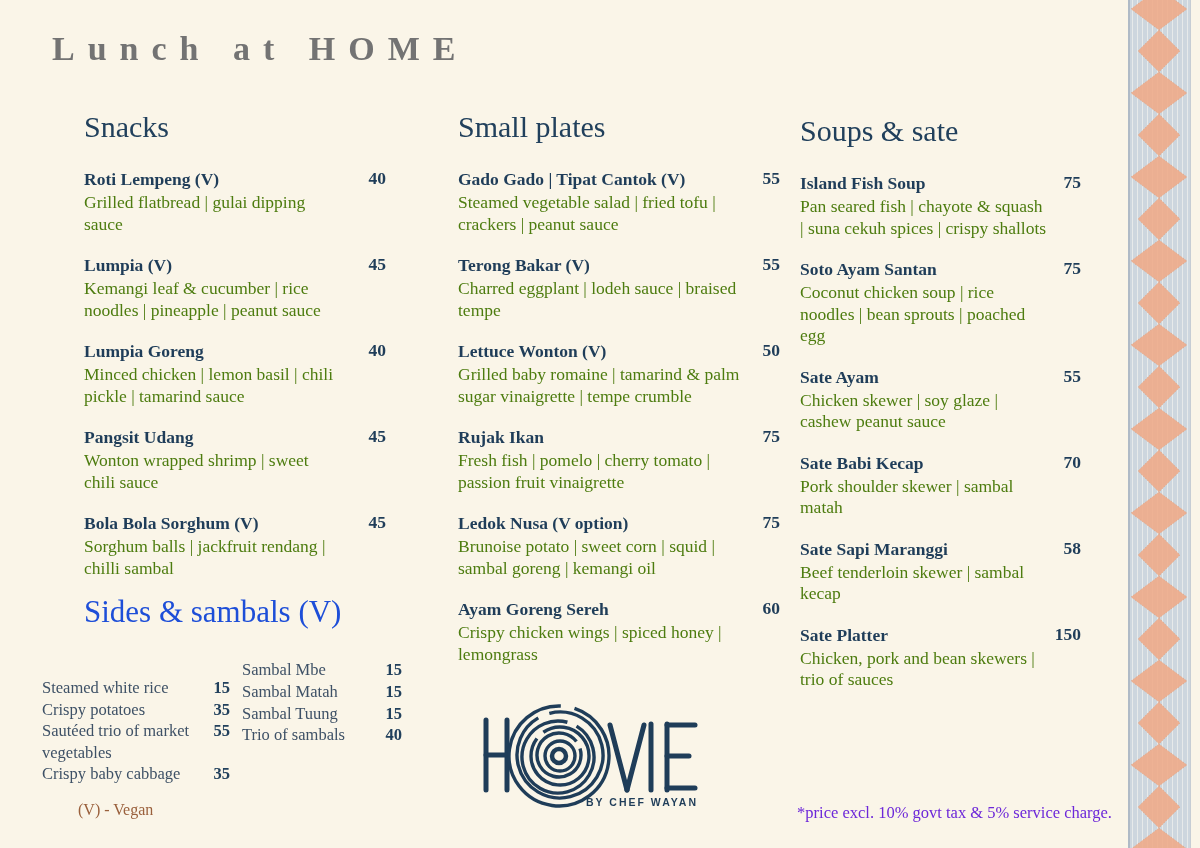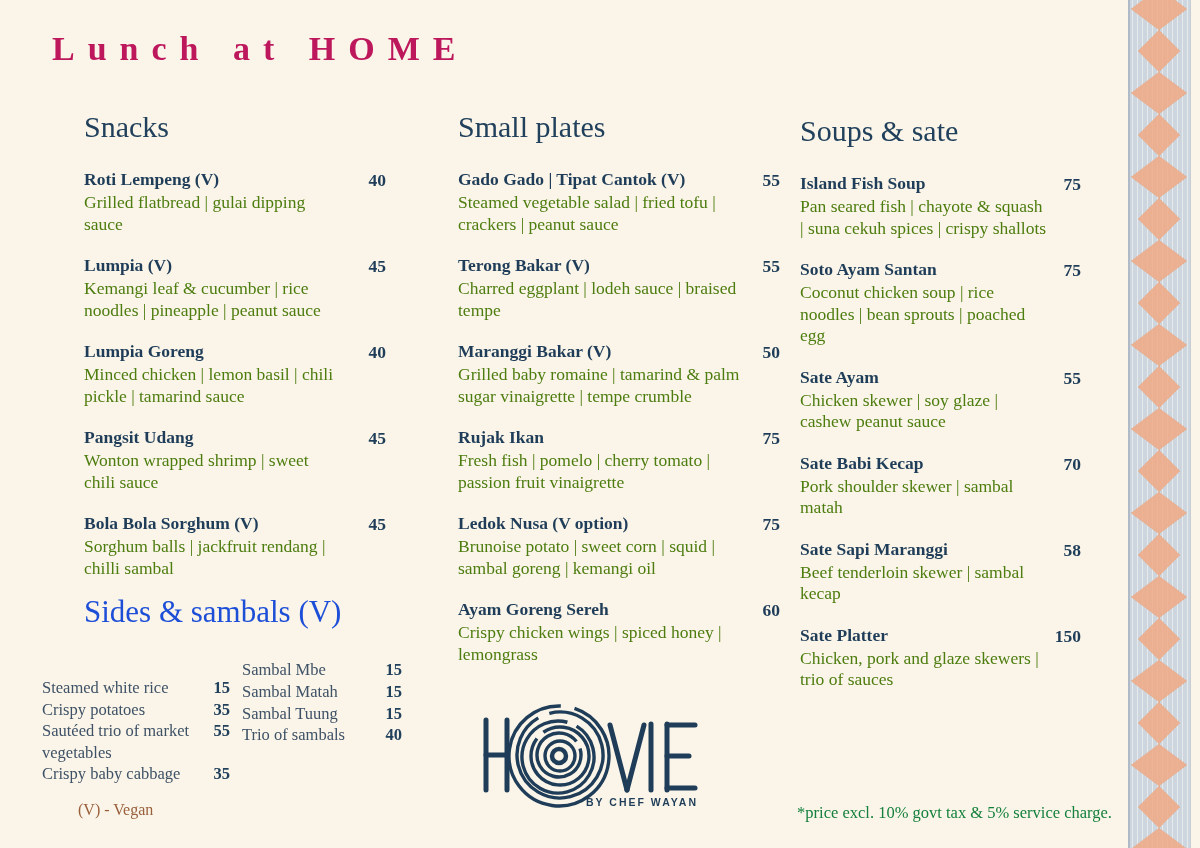--- a/index.html
+++ b/index.html
@@ -4,46 +4,46 @@
 <style>
   html,body{margin:0;padding:0}
   body{
     position:relative;width:1200px;height:848px;overflow:hidden;
     background:#FAF5E8;
     font-family:"Liberation Serif", serif;
     color:#21405C;
   }
   .page-title{
     position:absolute;left:52px;top:30px;
-    font-size:34px;font-weight:bold;letter-spacing:13px;color:#be185d;
+    font-size:34px;font-weight:bold;letter-spacing:13px;color:#737373;
     white-space:nowrap;
   }
   .col{position:absolute;top:110px}
   #col1{left:84px;width:302px}
   #col2{left:458px;width:322px}
   #col3{left:800px;width:281px;top:114px}
   .colhead{font-size:30px;color:#21405C;line-height:34px;margin-bottom:24px}
   .item{margin-bottom:19px}
-  .irow{display:flex;justify-content:space-between;align-items:flex-end}
+  .irow{display:flex;justify-content:space-between;align-items:flex-start}
   .nm{font-weight:bold;font-size:17.5px;line-height:23px;color:#1F3D59}
   .pr{font-weight:bold;font-size:17.5px;color:#1F3D59}
   .ds{font-size:17.5px;line-height:21.5px;color:#4d7c0f;margin-top:1px}
   #col1 .ds{width:256px}
   #col2 .ds{width:288px}
   #col3 .ds{width:250px}
   .sides-head{position:absolute;left:84px;top:594px;font-size:31px;color:#1d4ed8}
   .sides-left{position:absolute;left:42px;top:677px;width:188px}
   .sides-right{position:absolute;left:242px;top:659px;width:160px}
   .srow{display:flex;justify-content:space-between;align-items:flex-start;
         font-size:16.5px;line-height:21.5px}
   .sides-right .srow{line-height:21.8px}
   .sname{color:#3E5166}
   .sprice{font-weight:bold;color:#21405C}
   .vegan-note{position:absolute;left:78px;top:801px;font-size:16px;color:#9A603C}
-  .price-note{position:absolute;right:88px;top:803px;font-size:16.5px;color:#15803d}
+  .price-note{position:absolute;right:88px;top:803px;font-size:16.5px;color:#6d28d9}
   .logo{position:absolute;left:480px;top:698px;width:238px;height:118px}
   .logo svg{display:block}
   #strip{
     position:absolute;left:1128px;top:0;width:60px;height:848px;
     background:repeating-linear-gradient(90deg,#CDD6DE 0 2px,#E7EAEA 2px 3px,#CDD6DE 3px 5px);
     border-left:2px solid #AFBAC6;border-right:1px solid #C6CDD4;
   }
   #strip svg{display:block}
 </style>
 </head>
@@ -143,21 +143,21 @@
   </div>
   <div class="item">
     <div class="irow">
         <span class="nm">Terong Bakar (V)</span>
         <span class="pr">55</span>
       </div>
     <div class="ds">Charred eggplant | lodeh sauce | braised tempe</div>
   </div>
   <div class="item">
     <div class="irow">
-        <span class="nm">Maranggi Bakar (V)</span>
+        <span class="nm">Lettuce Wonton (V)</span>
         <span class="pr">50</span>
       </div>
     <div class="ds">Grilled baby romaine | tamarind &amp; palm sugar vinaigrette | tempe crumble</div>
   </div>
   <div class="item">
     <div class="irow">
         <span class="nm">Rujak Ikan</span>
         <span class="pr">75</span>
       </div>
     <div class="ds">Fresh fish | pomelo | cherry tomato | passion fruit vinaigrette</div>
@@ -214,21 +214,21 @@
         <span class="nm">Sate Sapi Maranggi</span>
         <span class="pr">58</span>
       </div>
     <div class="ds">Beef tenderloin skewer | sambal kecap</div>
   </div>
   <div class="item">
     <div class="irow">
         <span class="nm">Sate Platter</span>
         <span class="pr">150</span>
       </div>
-    <div class="ds">Chicken, pork and glaze skewers | trio of sauces</div>
+    <div class="ds">Chicken, pork and bean skewers | trio of sauces</div>
   </div>
 </div>
 
 <div class="logo">
   <svg width="238" height="118" viewBox="0 0 238 118">
     <g stroke="#1F3D59" stroke-width="5" fill="none" stroke-linecap="round">
 
       <line x1="6" y1="22" x2="6" y2="92"></line>
       <line x1="27" y1="22" x2="27" y2="92"></line>
       <line x1="6" y1="57" x2="27" y2="57"></line>

